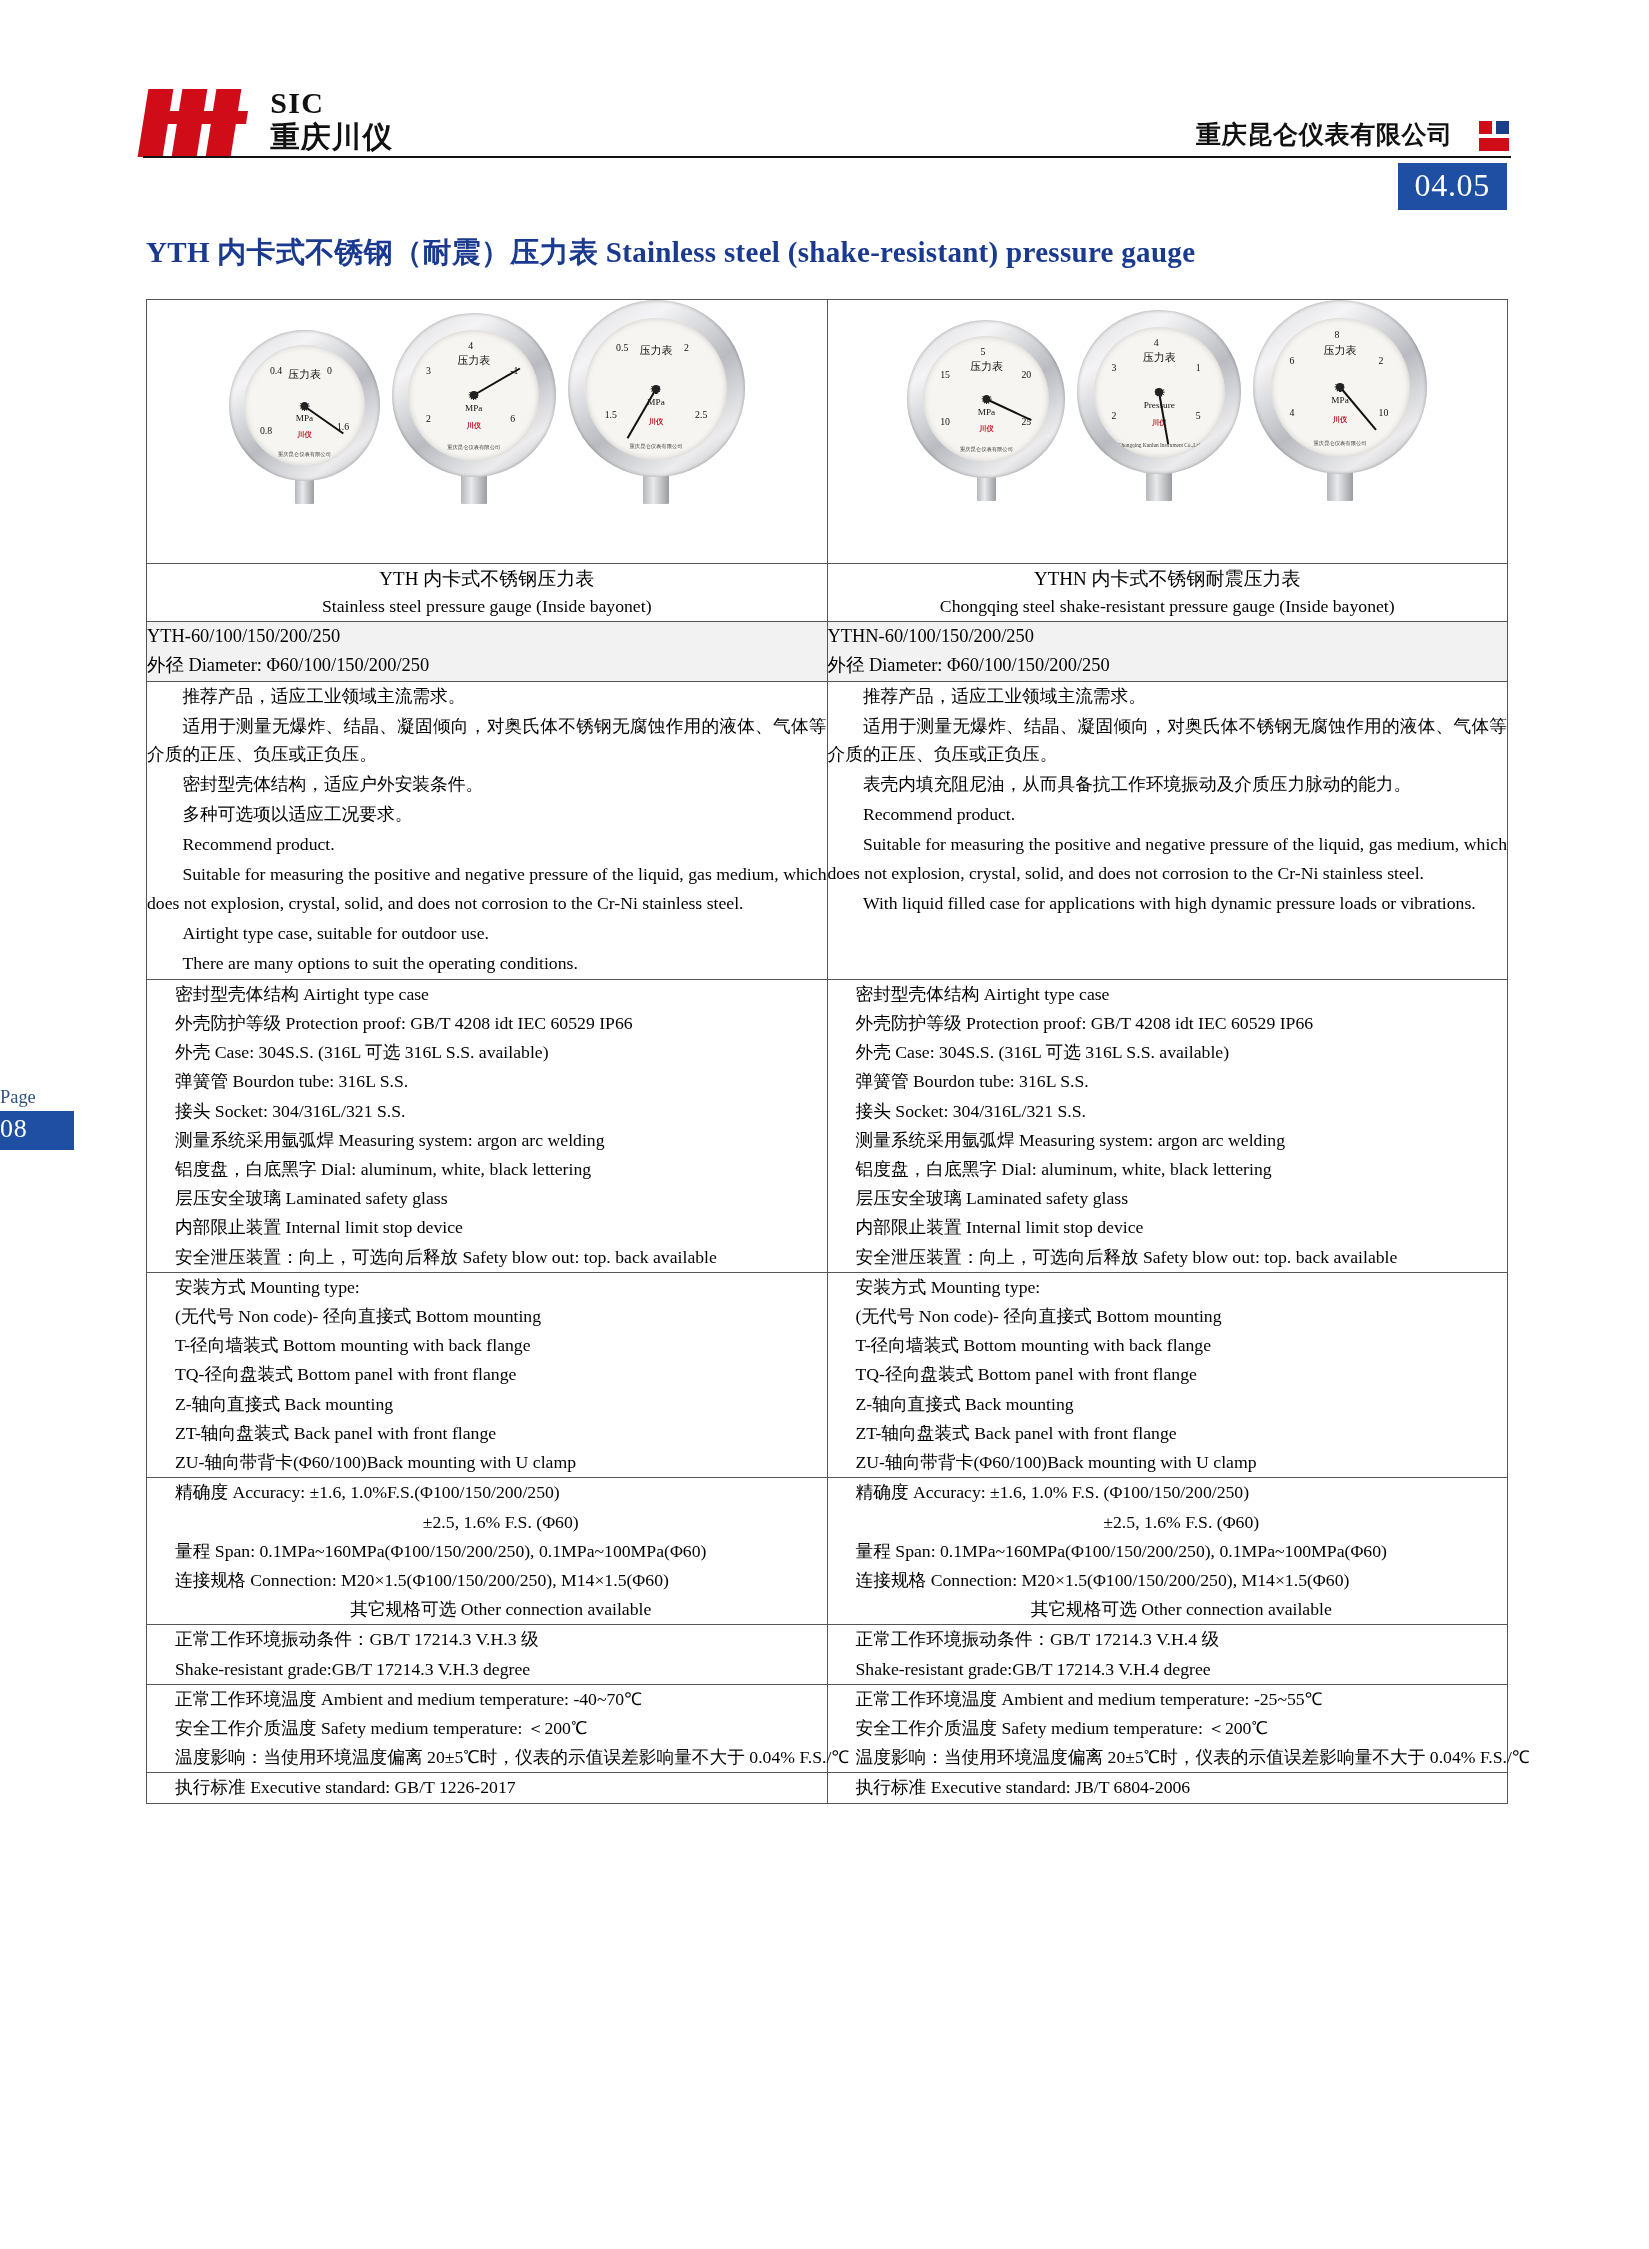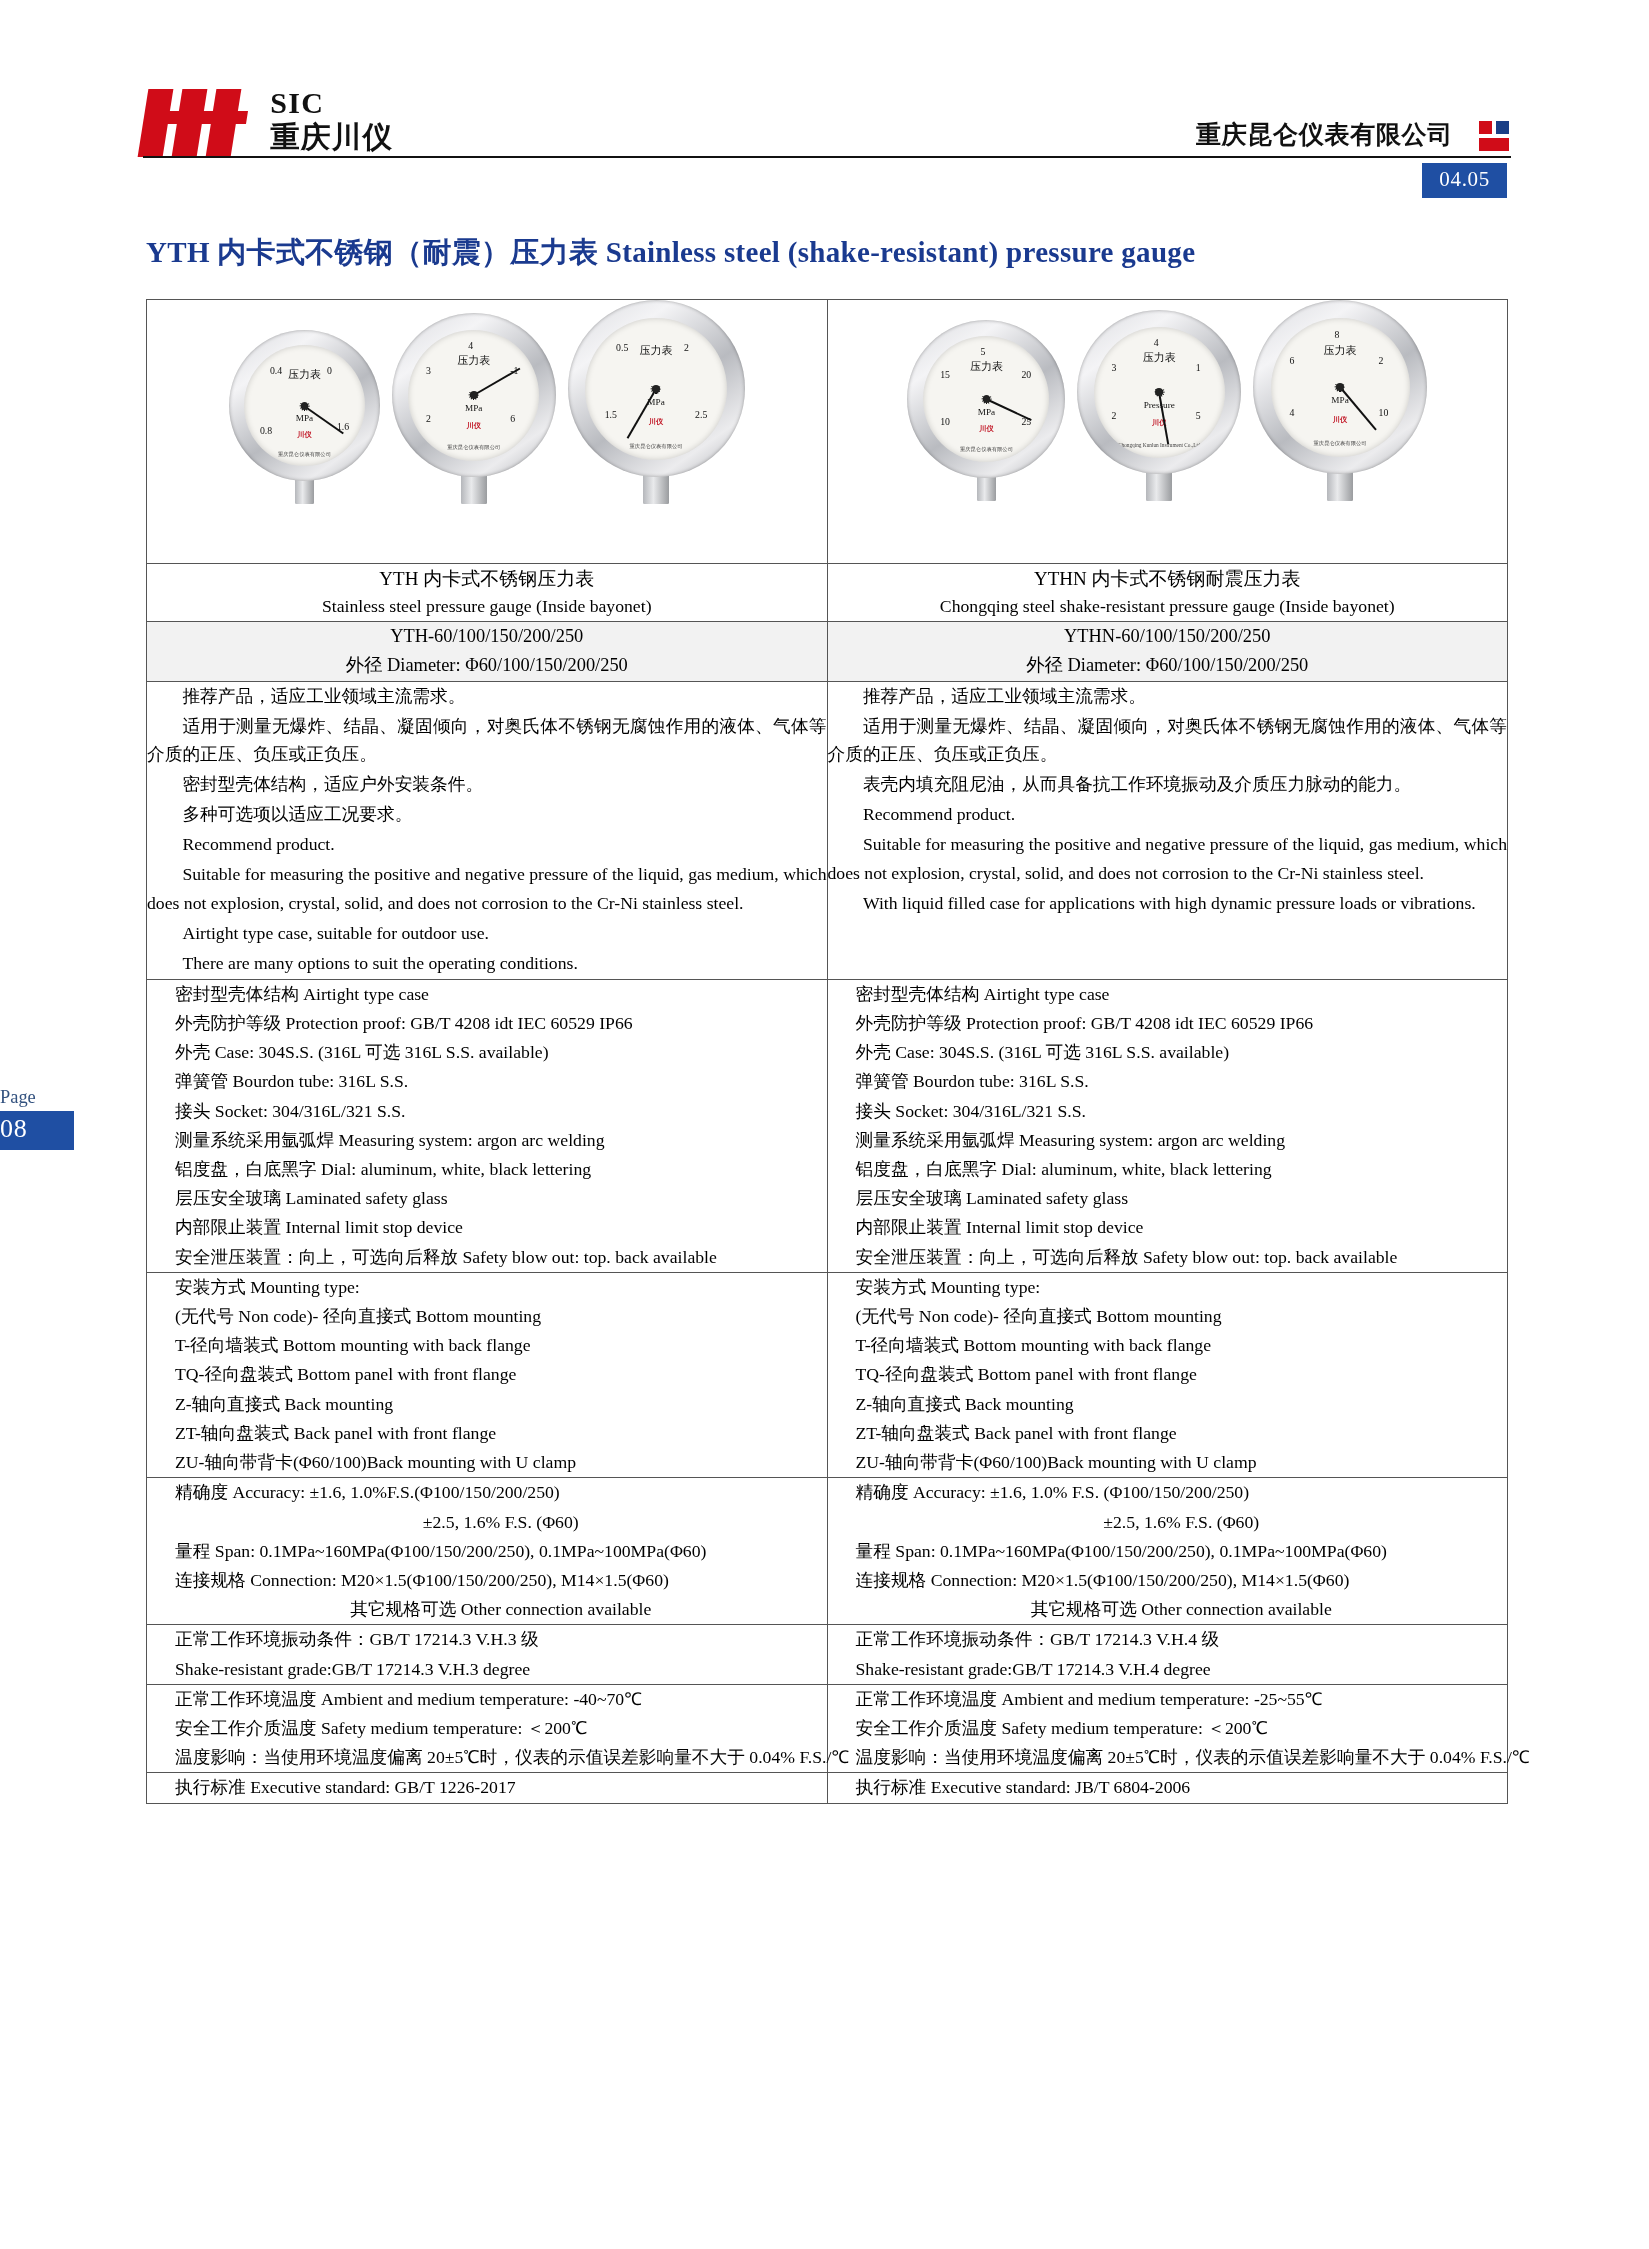--- a/index.html
+++ b/index.html
@@ -93,21 +93,21 @@
   }
   .corner-mark .q1 { left: 0;  top: 0;  width: 13px; height: 13px; }
   .corner-mark .q2 { left: 17px; top: 0; width: 13px; height: 13px; background: #1a3f86; }
   .corner-mark .q3 { left: 0;  top: 17px; width: 30px; height: 13px; background: #d00c18; }
   .page-code {
     position: absolute;
     right: 143px;
     top: 163px;
     background: #1f4fa3;
     color: #fff;
-    font-size: 21px;
+    font-size: 32px;
     padding: 3.9px 17px 5.9px 17px;
     letter-spacing: 0.7px;
     font-family: "Liberation Serif", serif;
   }
 
   
   .doc-title {
     position: absolute;
     left: 146px;
     top: 233px;
@@ -255,21 +255,20 @@
 
   .caption-cell {
     text-align: center;
     padding: 9.2px 6.6px 10.5px 6.6px;
     line-height: 1.55;
   }
   .caption-cell .cn { font-size: 19px; }
   .caption-cell .en { font-size: 17.7px; }
 
   .model-cell {
-    text-align: center;
     padding: 7.9px 6.6px 9.2px 6.6px;
     line-height: 1.6;
     background: #f2f2f2;
   }
   .model-cell div { font-size: 18.4px; }
 
   .para-cell {
     padding: 9.2px 14.4px 11.8px 14.4px;
     font-size: 17.7px;
     line-height: 1.62;

